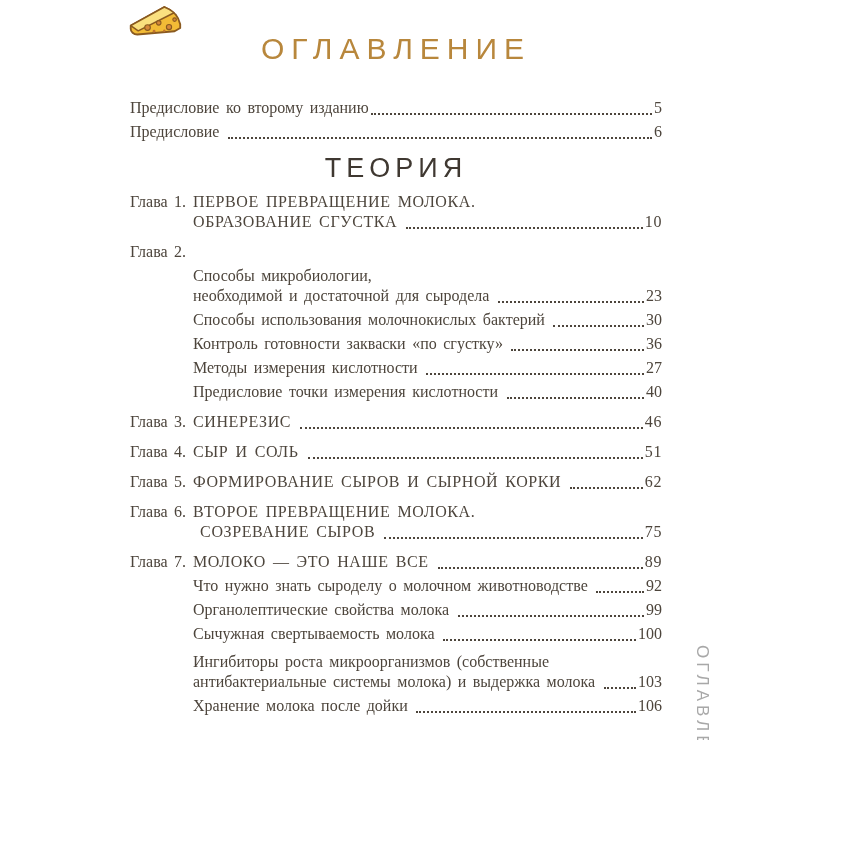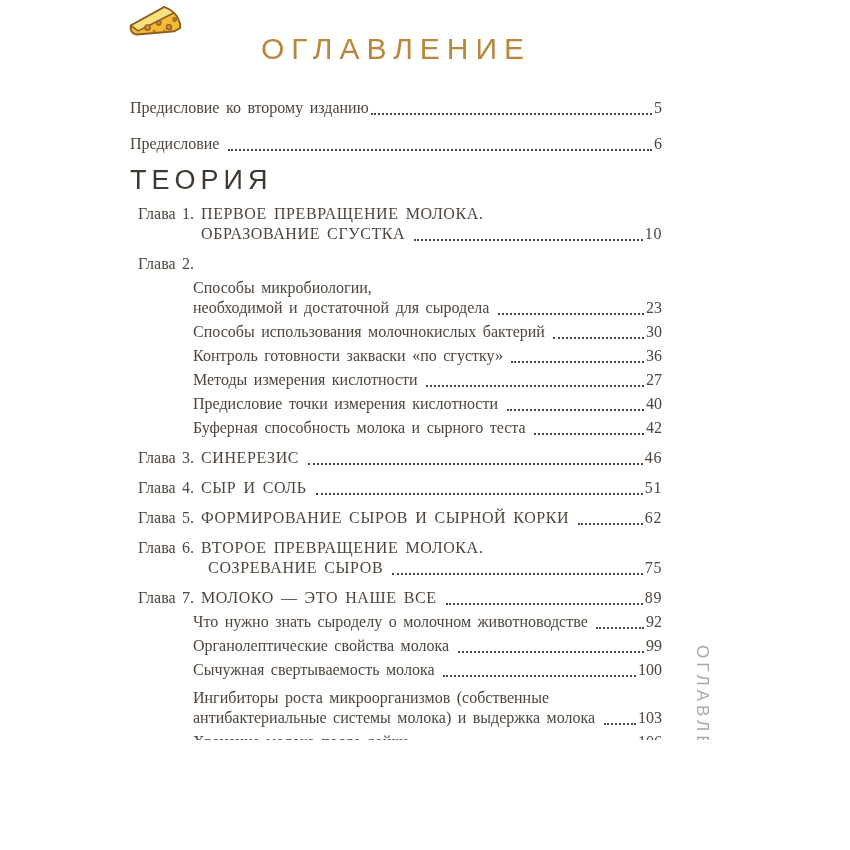--- a/index.html
+++ b/index.html
@@ -22,38 +22,39 @@
   }
   
   .toc{
     position:absolute;left:130px;top:98px;width:532px;
   }
   .row{
     display:flex;
     font-size:16px;line-height:20px;
     word-spacing:2.5px;
   }
-  .row.front{margin-top:16px;}
+  .row.front{margin-top:4px;}
   .row.front:first-child{margin-top:0;}
-  .row.chapter{margin-top:10px;margin-left:8px;}
+  .row.chapter{margin-top:10px;}
   .row.sub{margin-top:4px;}
   .chap-label{flex:0 0 63px;}
   .row-body{flex:1;min-width:0;display:block;}
   .row.chapter .row-body{letter-spacing:0.6px;}
   .line{display:block;justify-content:center;}
   .line.last{display:flex;align-items:flex-end;}
   .txt{white-space:pre-wrap;}
   .dots{
     flex:1;min-width:12px;
     border-bottom:2px dotted #4D453C;
     margin:0 2px 3px 2px;
   }
   .pg{flex:none;}
   .part-heading{
     margin:12px 0 0 0;
+    text-align:center;
     font-family:"Liberation Sans","DejaVu Sans",sans-serif;
     font-size:27px;font-weight:400;line-height:28px;letter-spacing:5px;
     color:#3F3831;
   }
   
   .side-label{
     position:absolute;left:692px;top:645px;
     writing-mode:vertical-rl;
     font-family:"Liberation Sans","DejaVu Sans",sans-serif;
     font-size:17px;font-weight:400;letter-spacing:4px;
@@ -169,30 +170,20 @@
         <div class="row sub">
           <span class="chap-label"></span>
           <span class="row-body">
             <span class="line last">
               <span class="txt">Предисловие точки измерения кислотности </span>
               <span class="dots"></span>
               <span class="pg">40</span>
             </span>
           </span>
         </div>
-        <div class="row sub">
-          <span class="chap-label"></span>
-          <span class="row-body">
-            <span class="line last">
-              <span class="txt">Буферная способность молока и сырного теста </span>
-              <span class="dots"></span>
-              <span class="pg">42</span>
-            </span>
-          </span>
-        </div>
         <div class="row chapter">
           <span class="chap-label">Глава 3.</span>
           <span class="row-body">
             <span class="line last">
               <span class="txt">СИНЕРЕЗИС </span>
               <span class="dots"></span>
               <span class="pg">46</span>
             </span>
           </span>
         </div>

